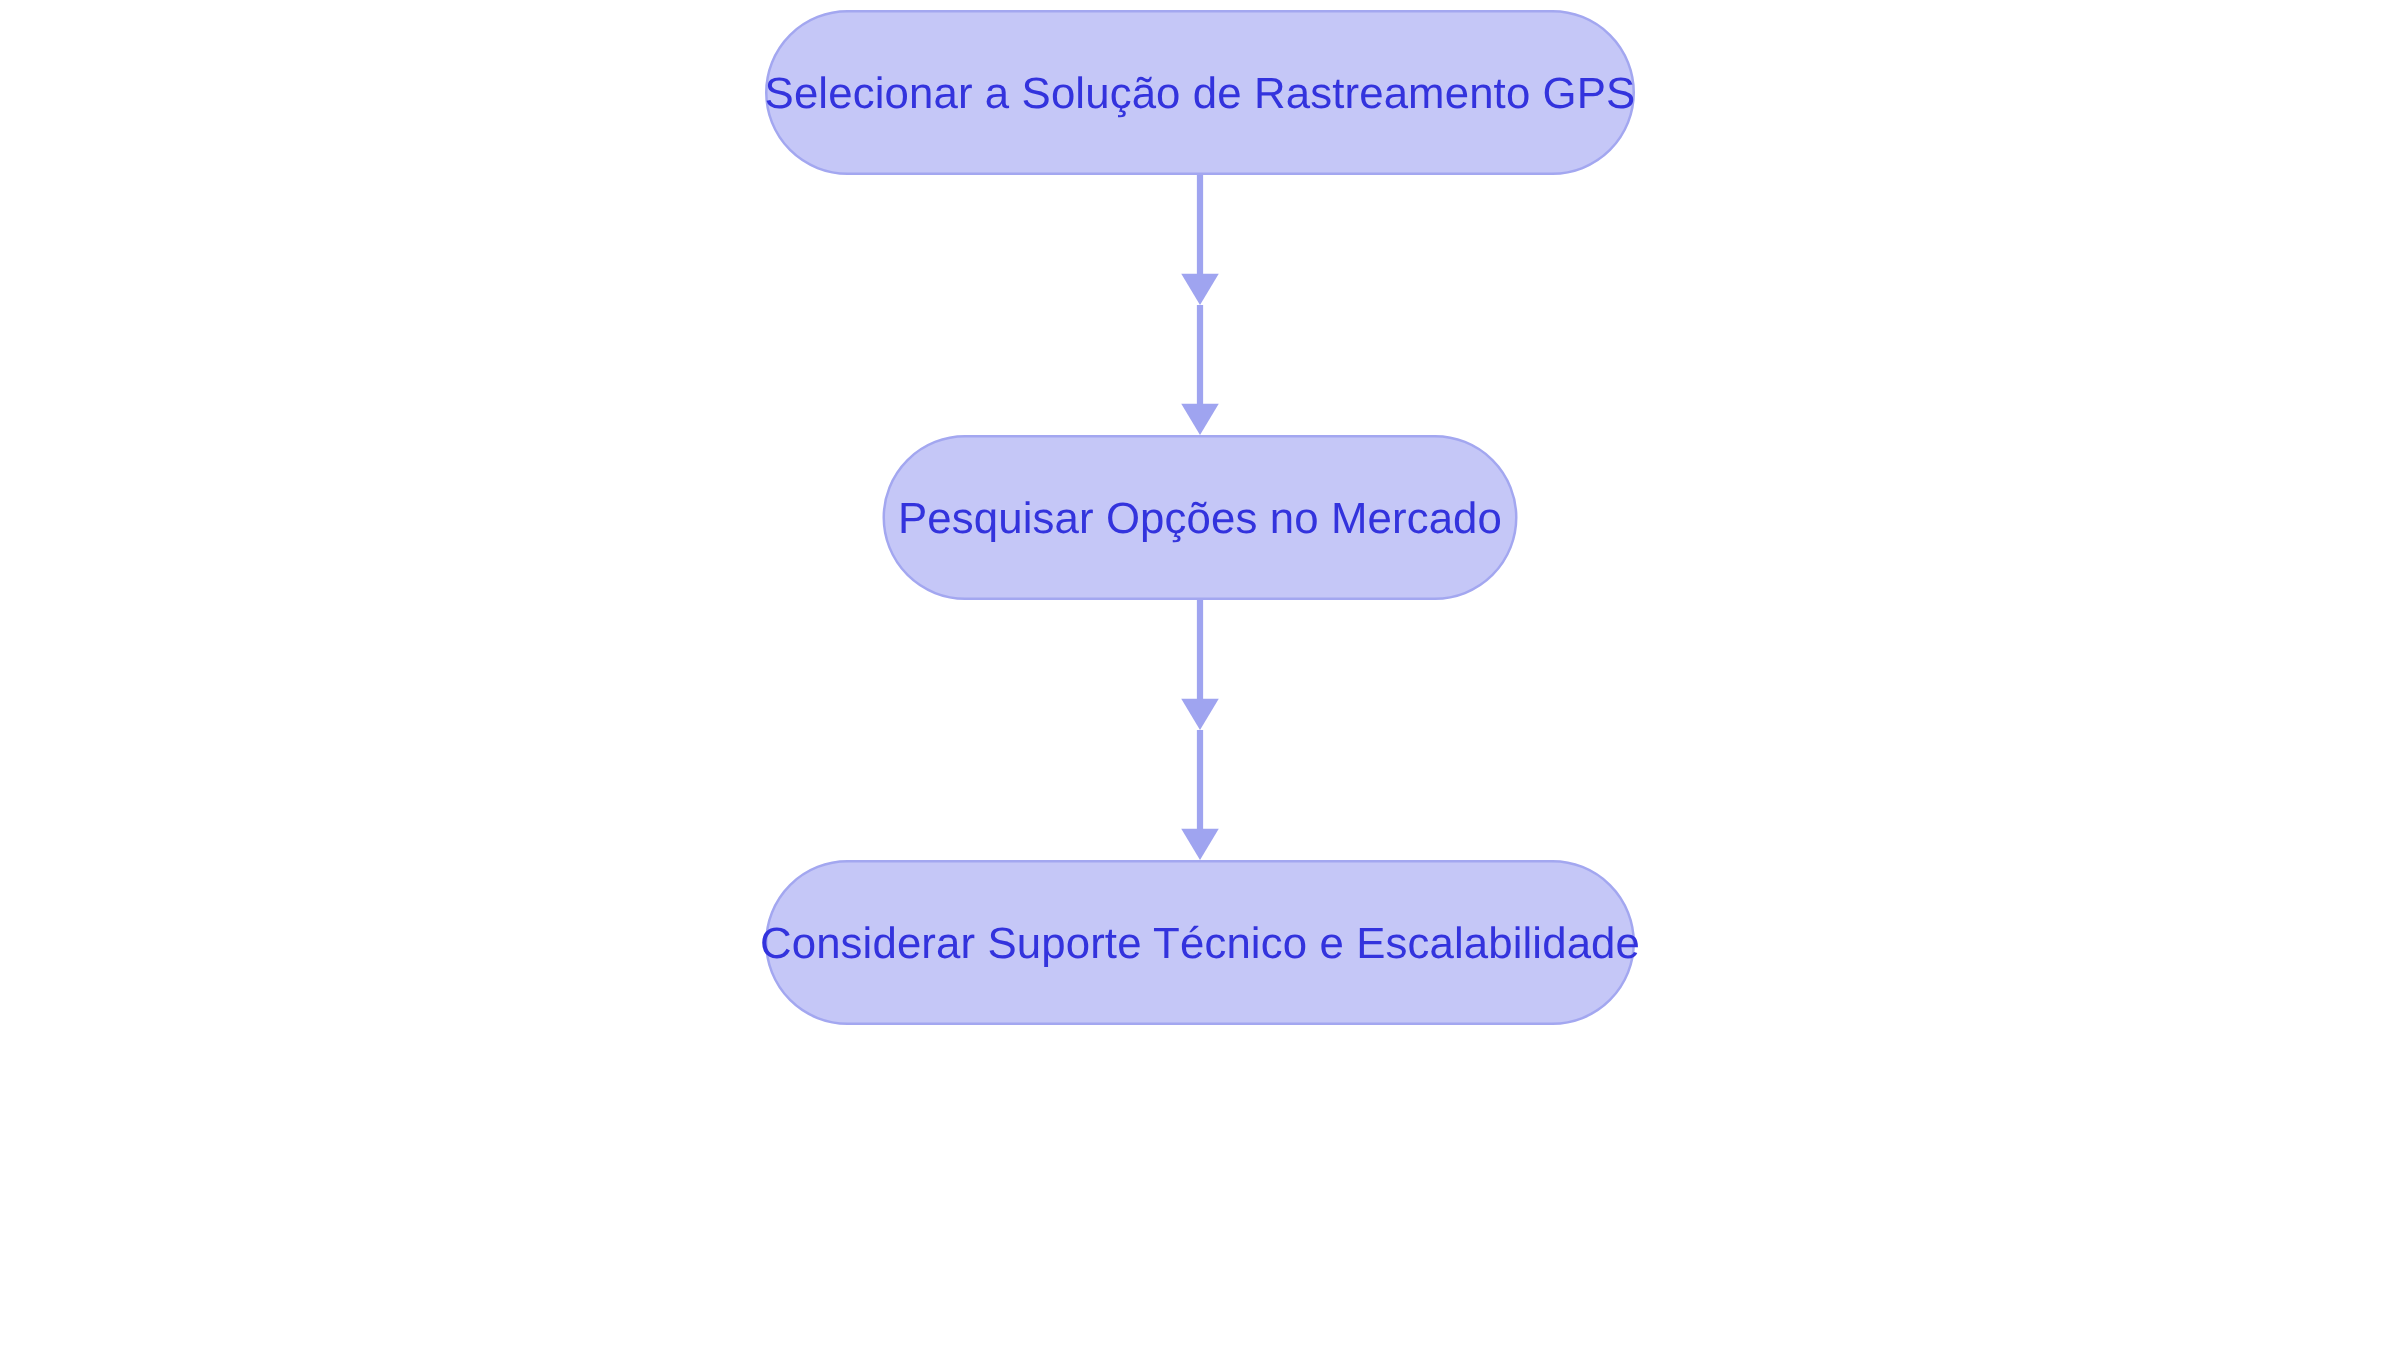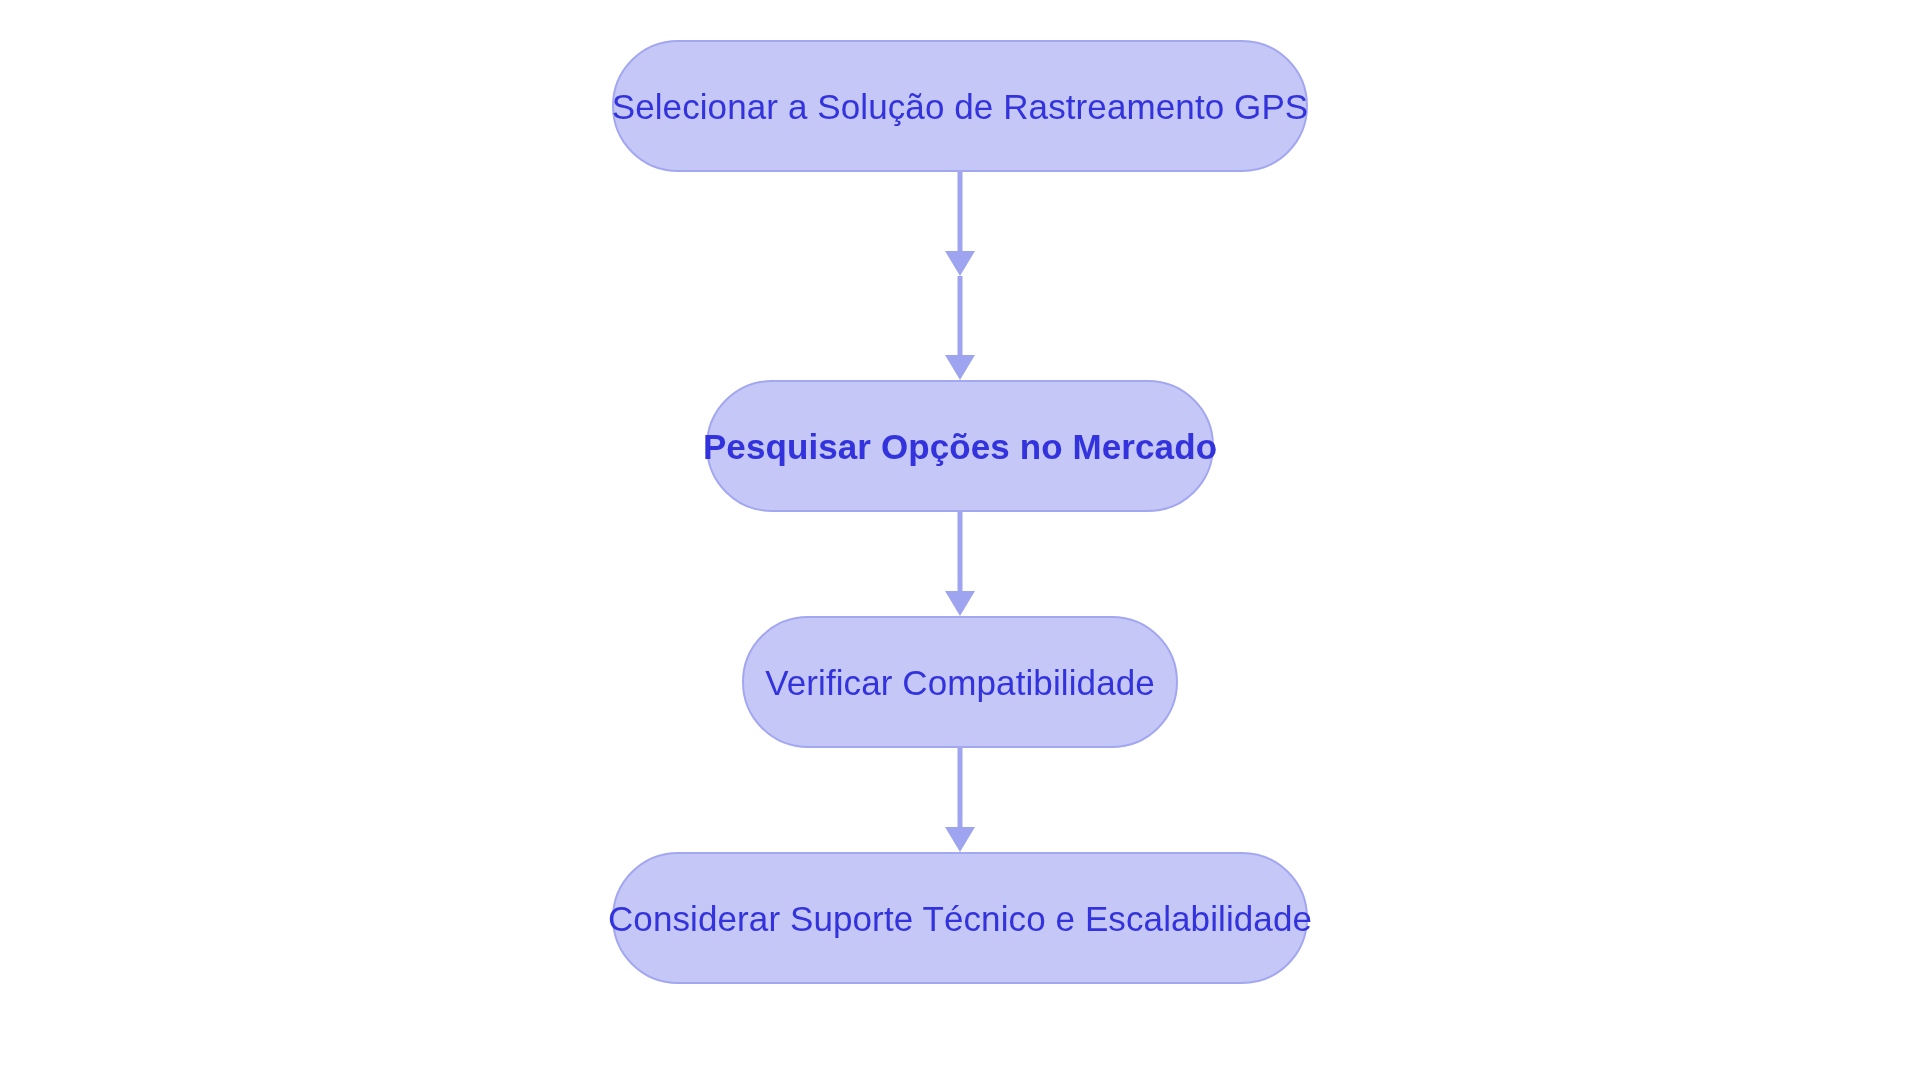--- a/index.html
+++ b/index.html
@@ -76,23 +76,23 @@
     bottom: 0;
     left: 50%;
     transform: translateX(-50%);
     width: 0;
     height: 0;
     border-left: 15px solid transparent;
     border-right: 15px solid transparent;
     border-top: 25px solid #9fa4f0;
   }
   
-  .w-1 { width: 696px; margin-top: 32px; }
+  .w-1 { width: 696px; }
   .w-2 { width: 504px; }
-  .w-3 { width: 508px; font-weight: bold; }
+  .w-3 { width: 508px; }
   .w-4 { width: 436px; }
   .w-5 { width: 696px; }
   .spacer-top { height: 8px; }
 </style>
 </head>
 <body>
 
 <div id="canvas">
   <div id="flow">
 
@@ -119,25 +119,20 @@
       <div class="node w-3">
         <span class="node-label">Pesquisar Opções no Mercado</span>
       </div>
     </div>
 
     <div class="connector">
       <div class="stem"></div>
       <div class="head"></div>
     </div>
 
-    <div class="node-row">
-      <div class="node w-4">
-        <span class="node-label">Verificar Compatibilidade</span>
-      </div>
-    </div>
 
     <div class="connector">
       <div class="stem"></div>
       <div class="head"></div>
     </div>
 
     <div class="node-row">
       <div class="node w-5">
         <span class="node-label">Considerar Suporte Técnico e Escalabilidade</span>
       </div>

